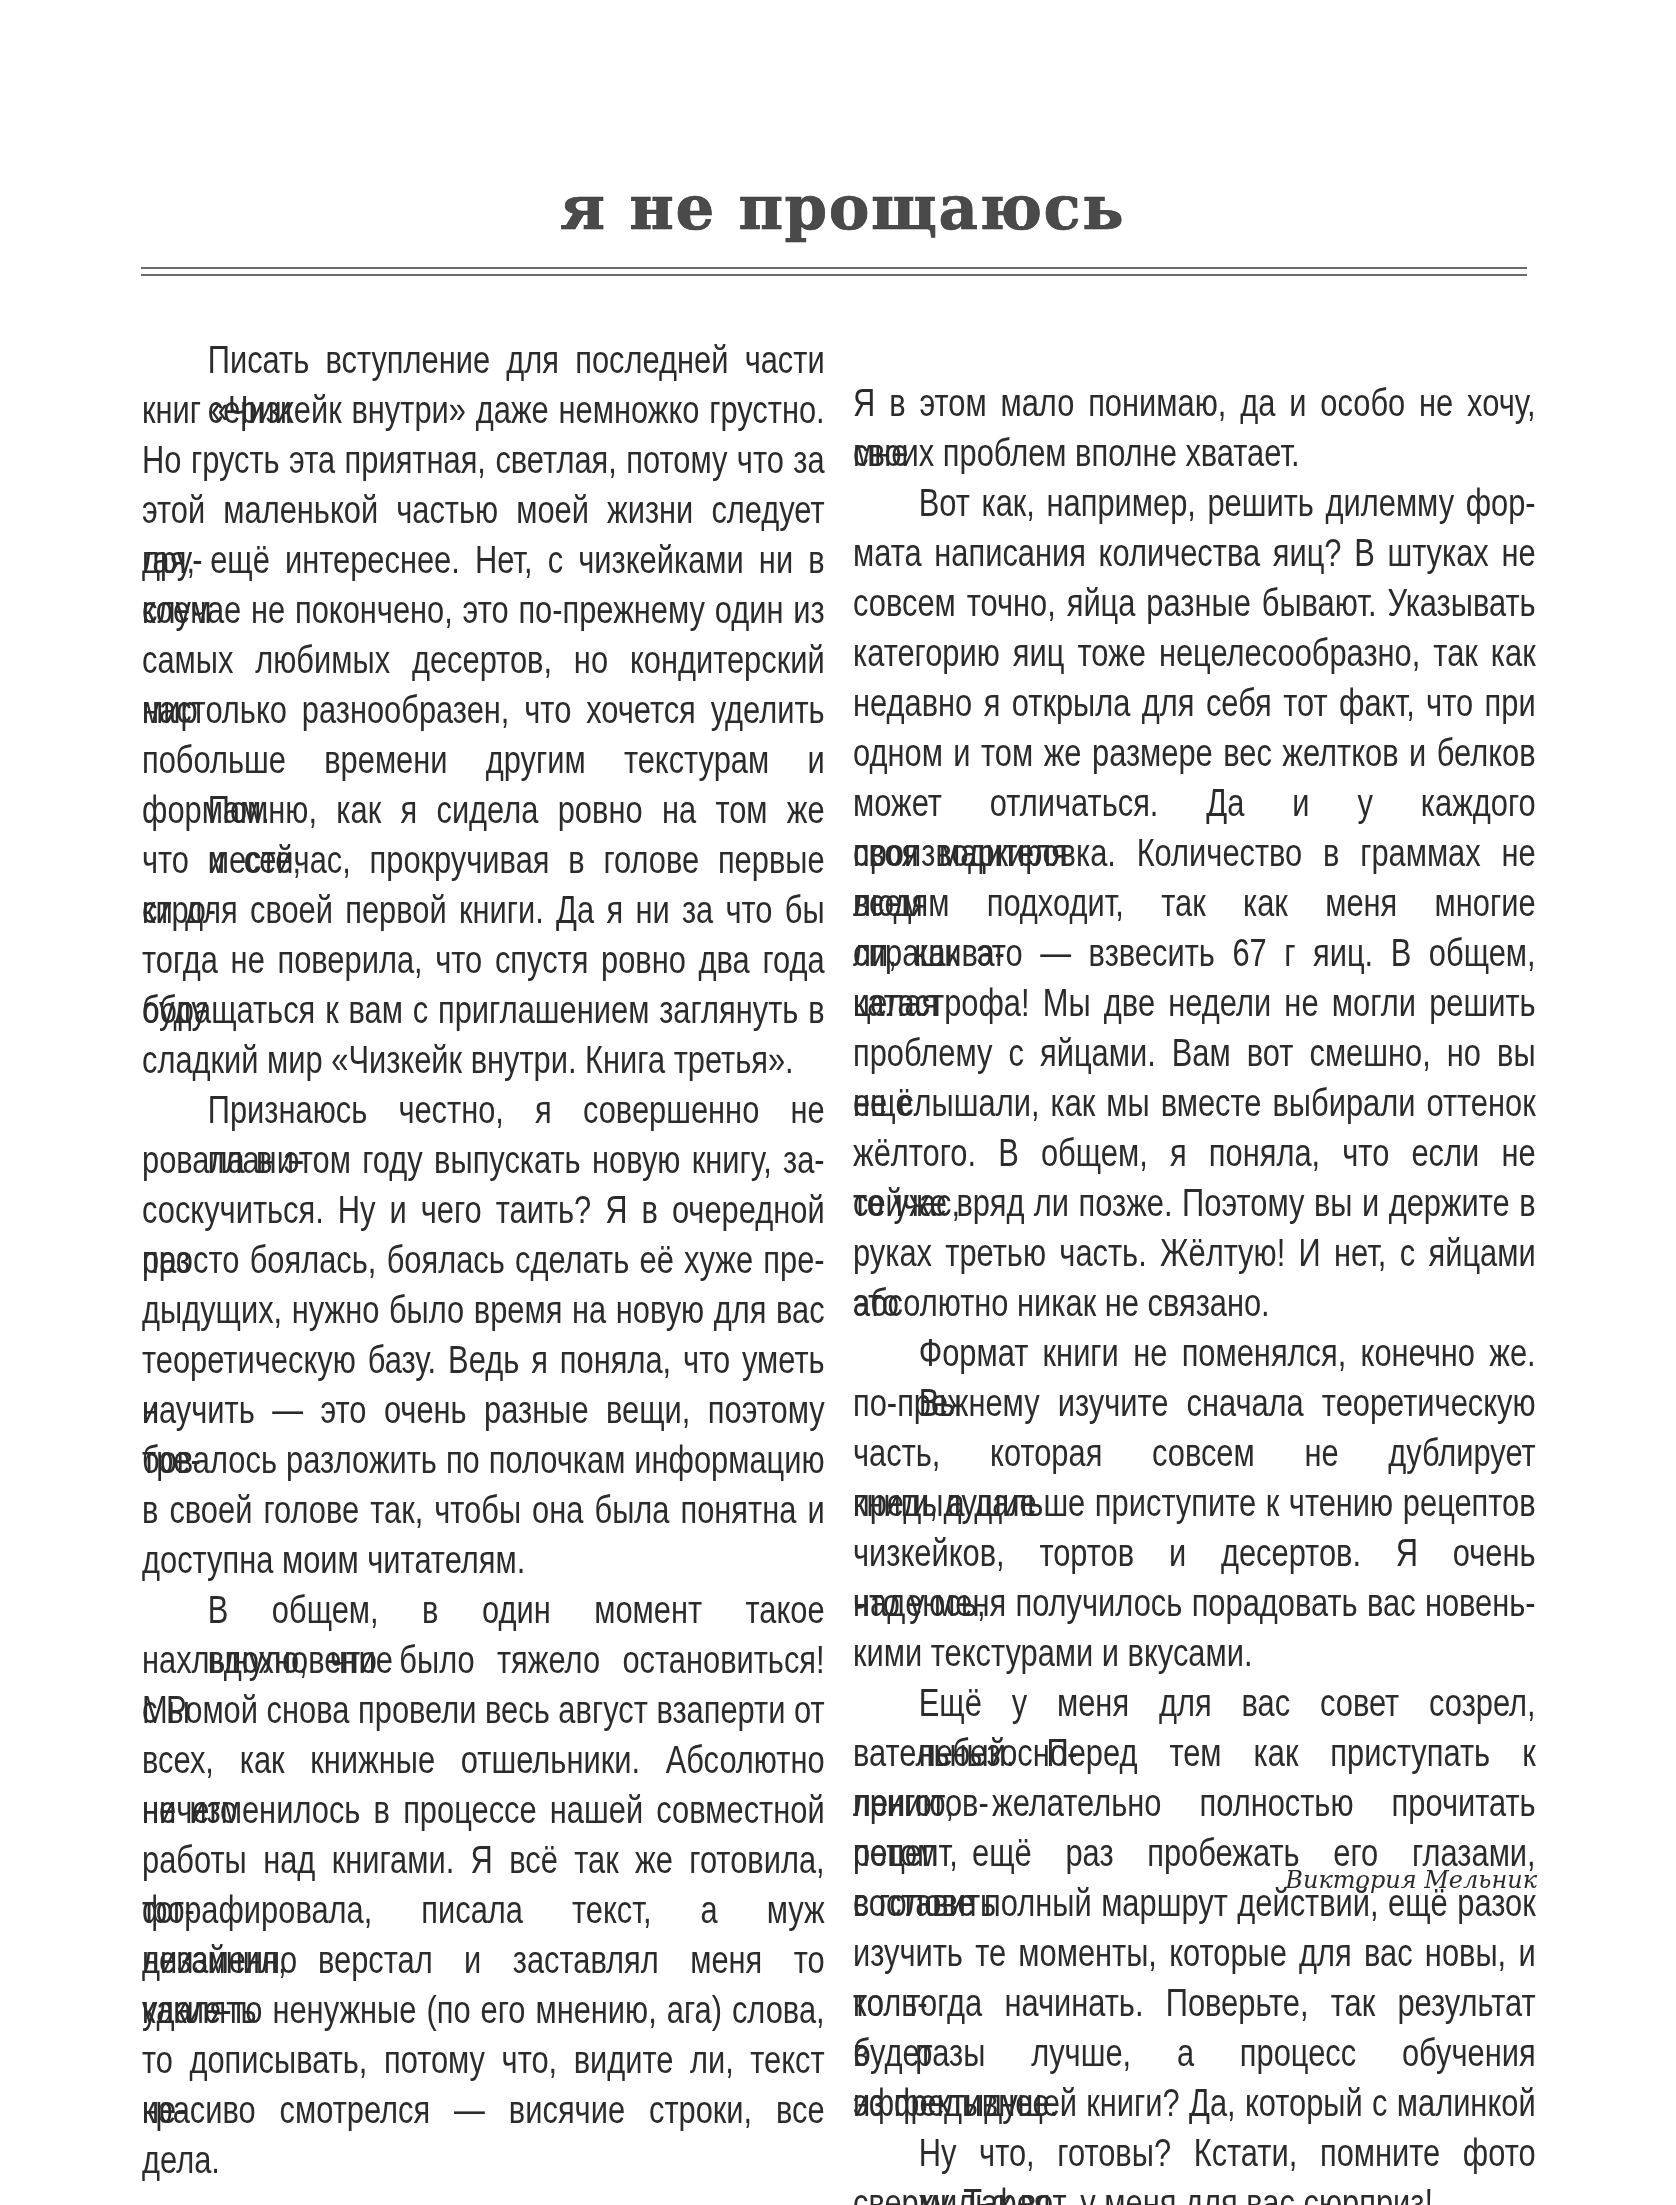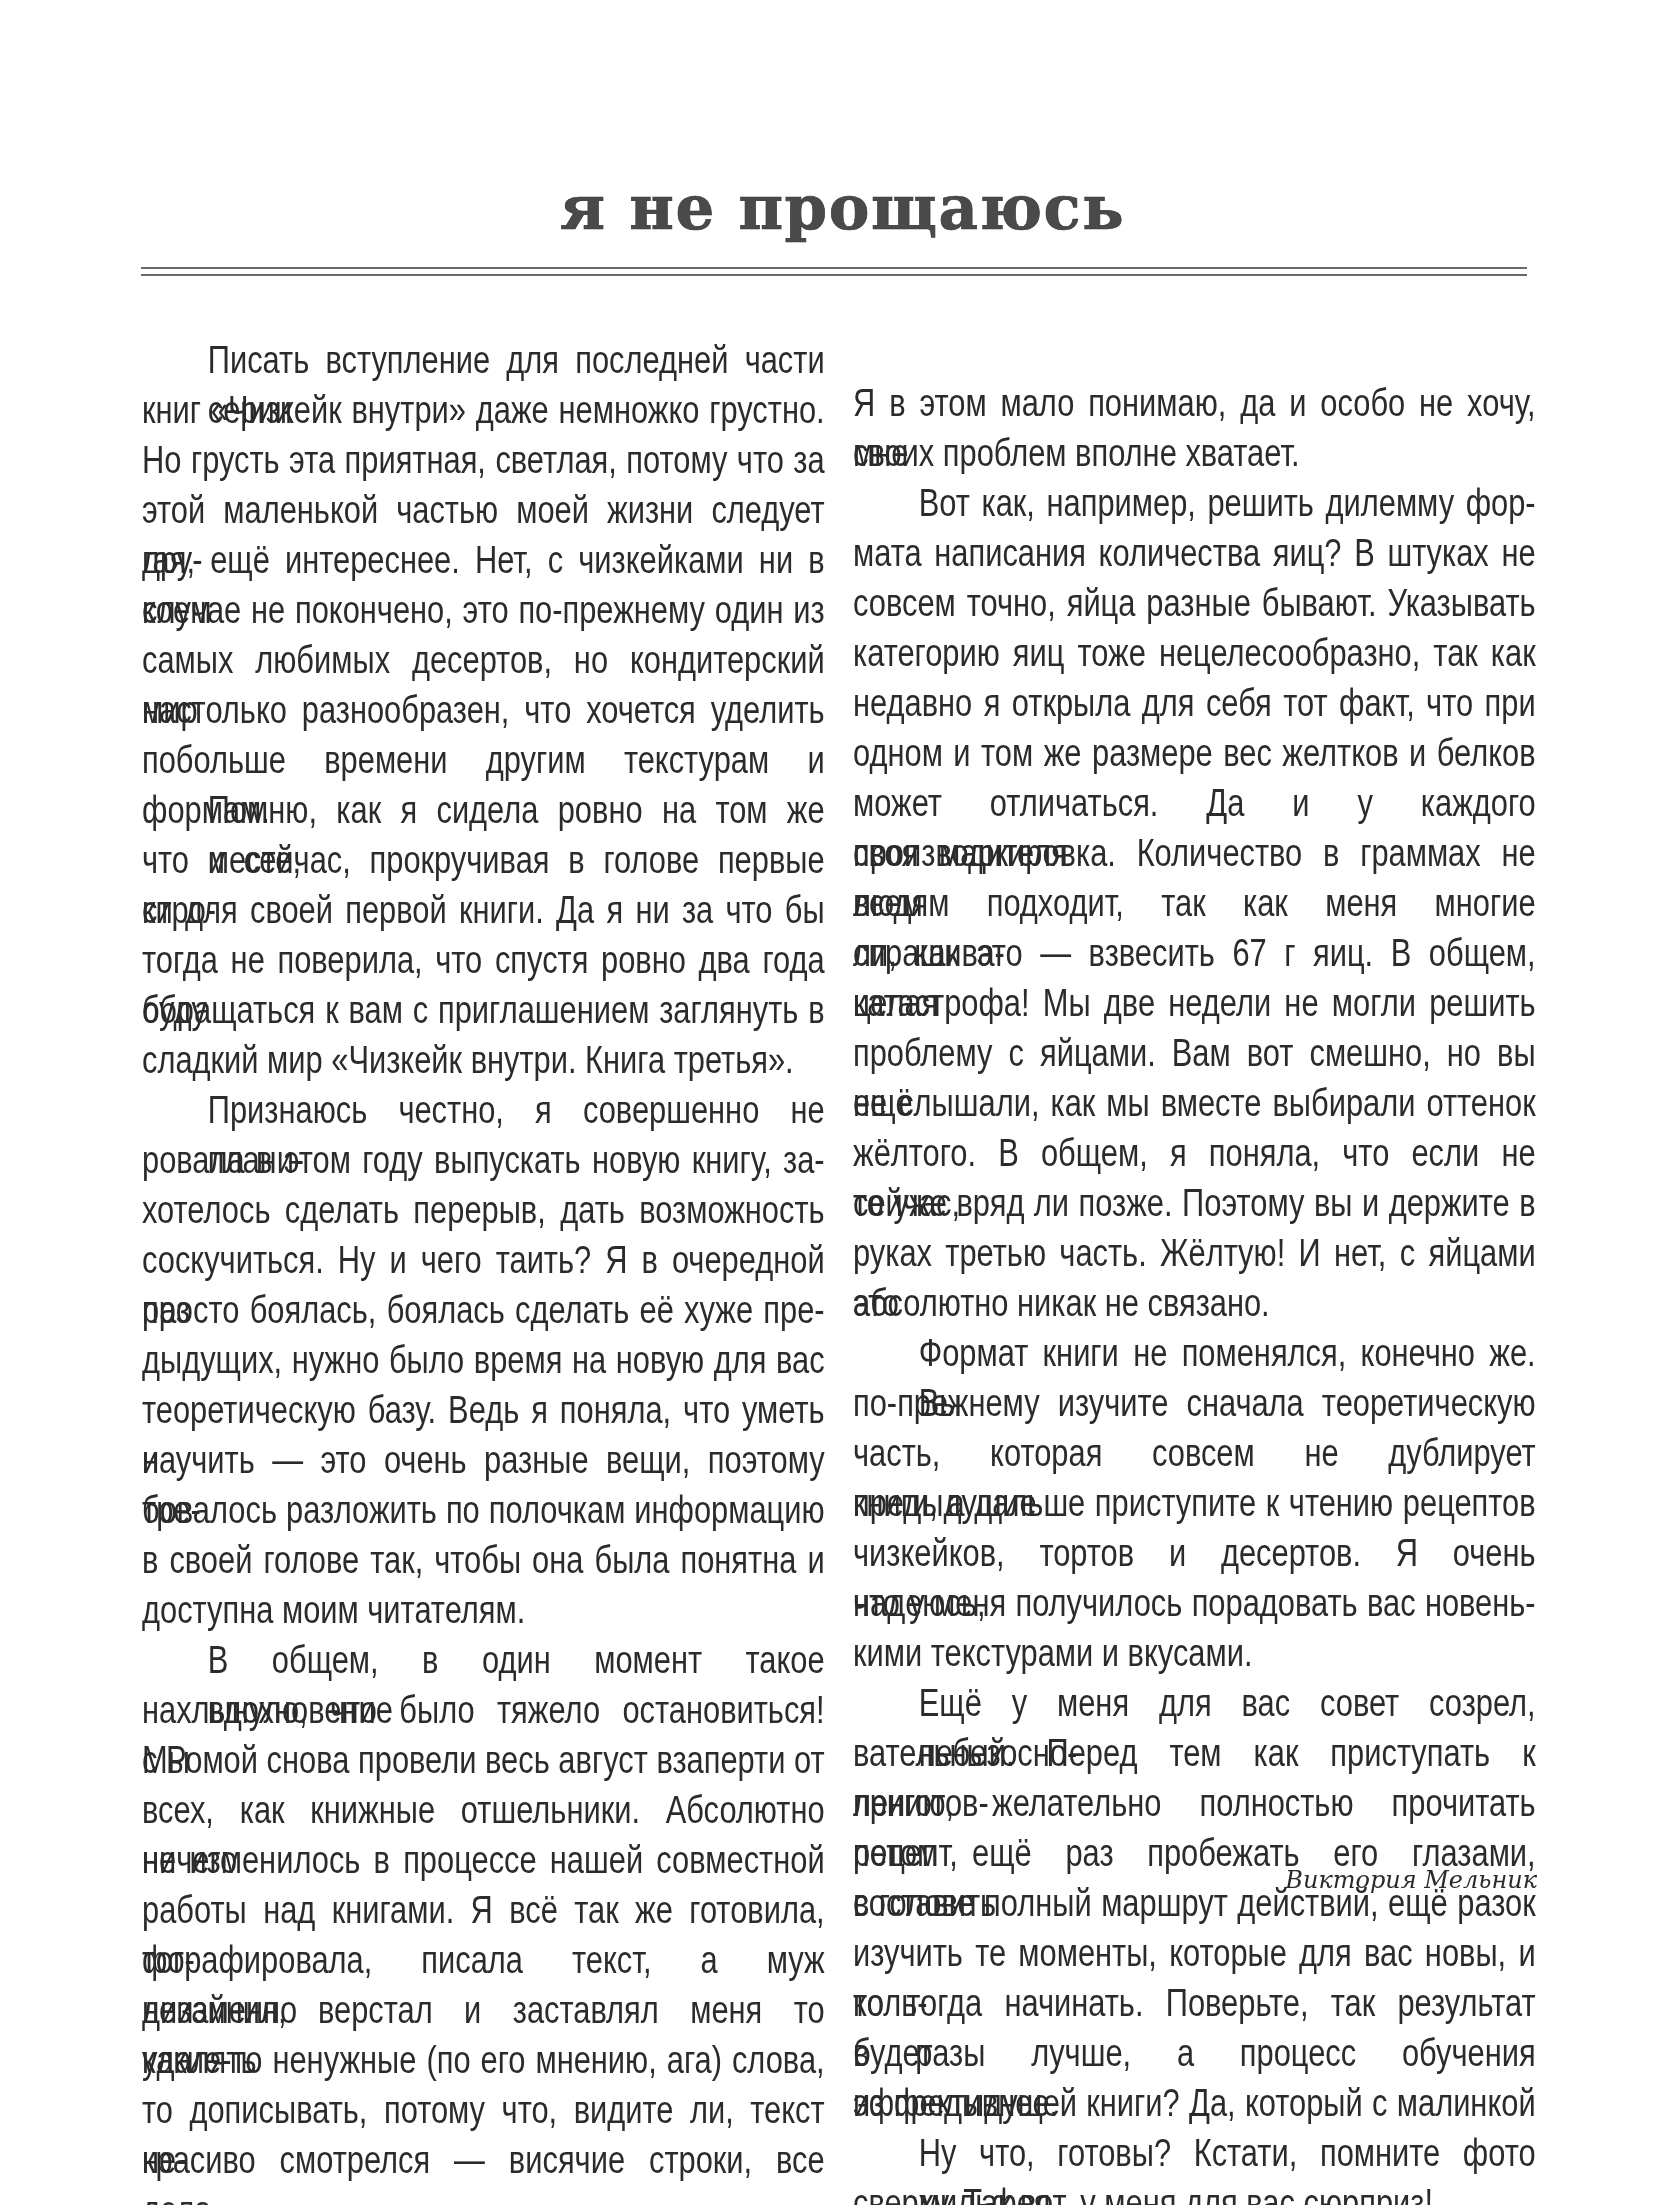--- a/index.html
+++ b/index.html
@@ -109,23 +109,20 @@
       <div class="line last">
         <span class="line-inner">сладкий мир «Чизкейк внутри. Книга третья».</span>
       </div>
       <div class="line indent">
         <span class="line-inner">Признаюсь честно, я совершенно не плани-</span>
       </div>
       <div class="line">
         <span class="line-inner">ровала в этом году выпускать новую книгу, за-</span>
       </div>
       <div class="line">
-        <span class="line-inner">хотелось сделать перерыв, дать возможность</span>
-      </div>
-      <div class="line">
         <span class="line-inner">соскучиться. Ну и чего таить? Я в очередной раз</span>
       </div>
       <div class="line">
         <span class="line-inner">просто боялась, боялась сделать её хуже пре-</span>
       </div>
       <div class="line">
         <span class="line-inner">дыдущих, нужно было время на новую для вас</span>
       </div>
       <div class="line">
         <span class="line-inner">теоретическую базу. Ведь я поняла, что уметь и</span>

